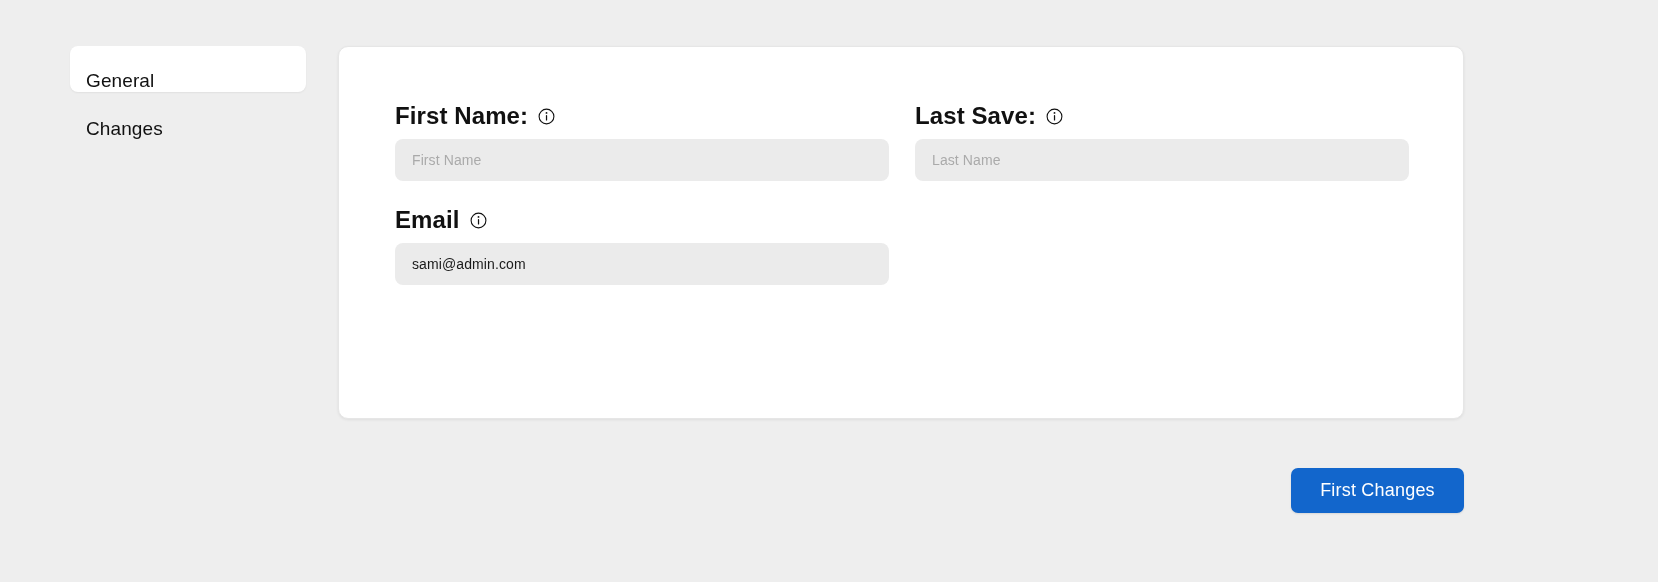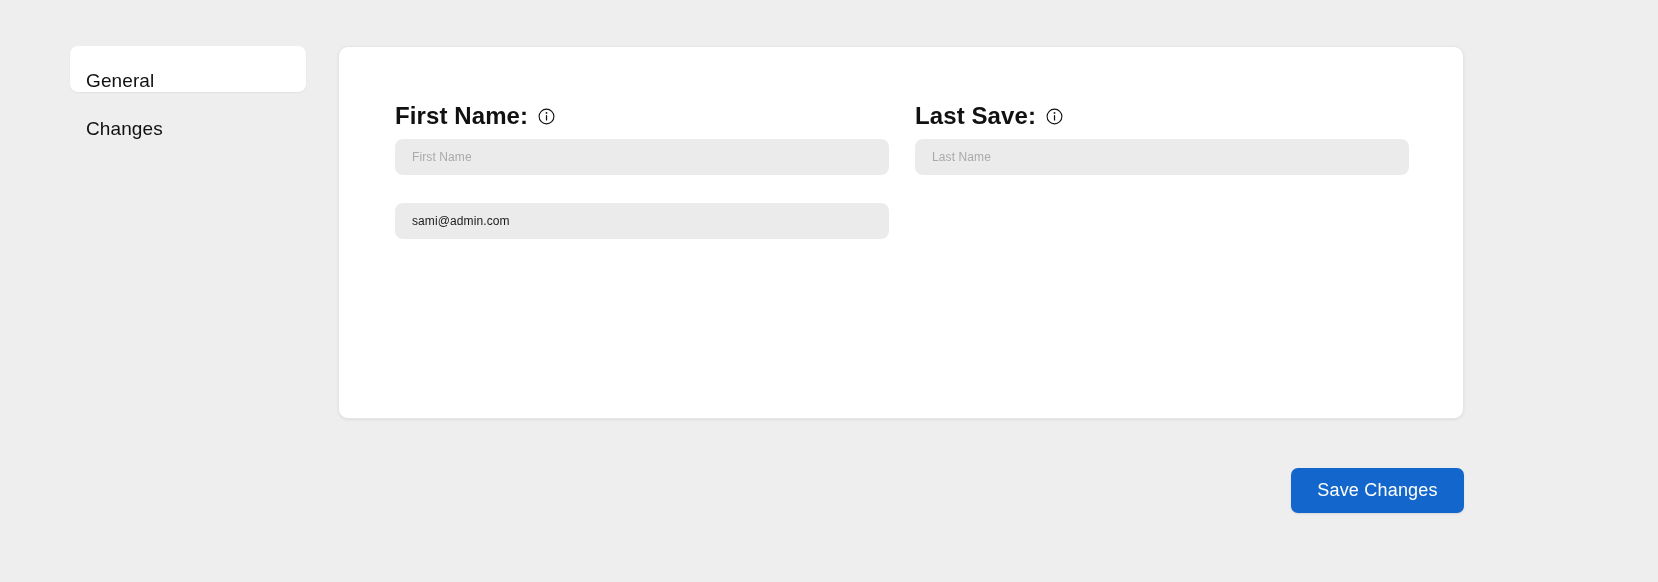--- a/index.html
+++ b/index.html
@@ -104,27 +104,27 @@
     width: 17px;
     height: 17px;
     flex: 0 0 17px;
     cursor: pointer;
   }
 
   .info-icon svg { display: block; }
 
   .field-input {
     width: 494px;
-    height: 36px;
+    height: 42px;
     background: #ebebeb;
     border: none;
     border-radius: 8px;
     padding: 12px 17px;
     font-family: "Liberation Sans", sans-serif;
-    font-size: 12px;
+    font-size: 14px;
     color: #1a1a1a;
     outline: none;
     letter-spacing: 0.1px;
   }
 
   .field-input::placeholder {
     color: #aaaaaa;
     opacity: 1;
   }
 
@@ -186,21 +186,31 @@
               <circle cx="8.5" cy="4.9" r="0.95" fill="#111111"></circle>
               <rect x="7.9" y="7.1" width="1.25" height="5.5" rx="0.6" fill="#111111"></rect>
             </svg>
           </span>
         </div>
         <input class="field-input" type="text" placeholder="Last Name" style="">
       </div>
 
 
       <div class="field">
+        <div class="field-label-row">
+          <span class="field-label">Email</span>
+          <span class="info-icon">
+            <svg width="17" height="17" viewBox="0 0 17 17" aria-hidden="true">
+              <circle cx="8.5" cy="8.5" r="7.4" fill="none" stroke="#111111" stroke-width="1.1"></circle>
+              <circle cx="8.5" cy="4.9" r="0.95" fill="#111111"></circle>
+              <rect x="7.9" y="7.1" width="1.25" height="5.5" rx="0.6" fill="#111111"></rect>
+            </svg>
+          </span>
+        </div>
         <input class="field-input" type="text" placeholder="Email" value="sami@admin.com" style="">
       </div>
 
     </div>
   </section>
 
-  <button class="save-button">Save Changes</button>
+  <button class="save-button">First Changes</button>
 
 </div>
 
 </body></html>

